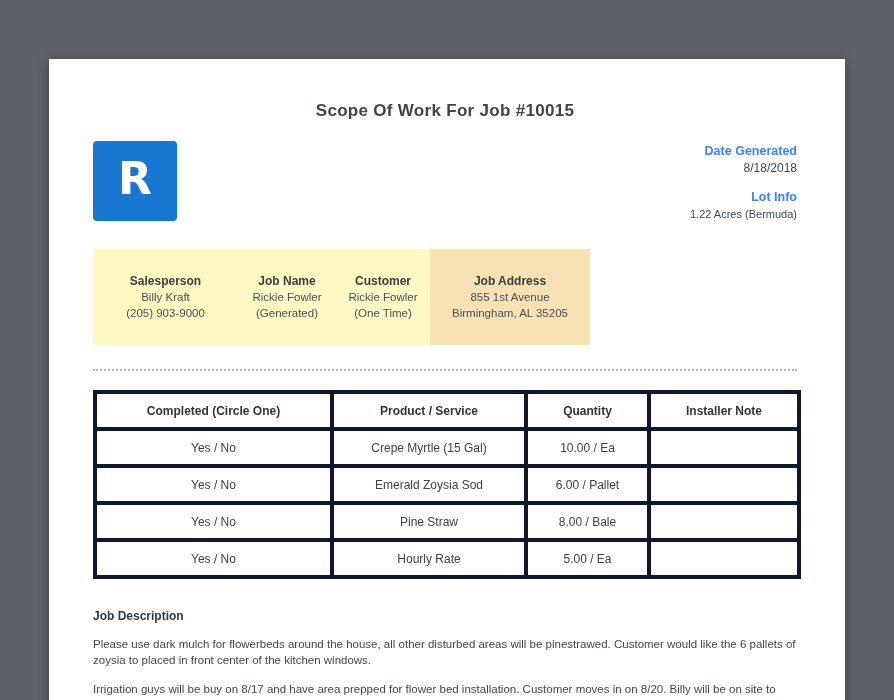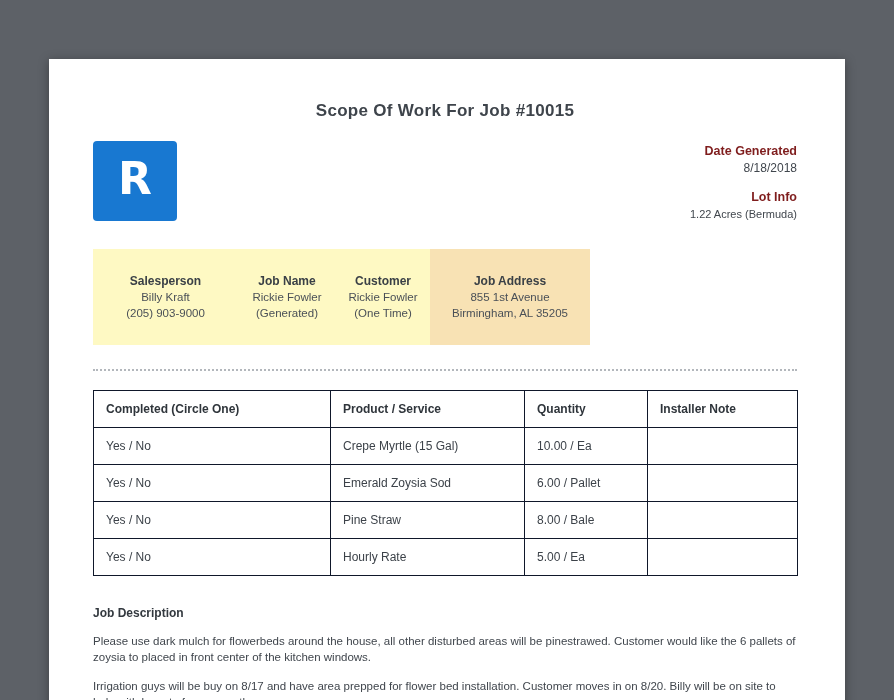--- a/index.html
+++ b/index.html
@@ -49,21 +49,21 @@
     transform: translateY(-2px);
   }
   .company-block { margin-left: 23px; padding-top: 2px; }
   .company-name {
     font-size: 13px; font-weight: bold; color: #33393f;
     margin-bottom: 5px;
   }
   .company-line { font-size: 12px; line-height: 16.5px; color: #40464d; }
   .phone-label { text-decoration: underline; }
   .header-right { text-align: right; padding-top: 2px; }
-  .meta-label { font-size: 12.5px; font-weight: bold; color: #7f1d1d; line-height: 17px; text-align: right; }
+  .meta-label { font-size: 12.5px; font-weight: bold; color: #3b82f6; line-height: 17px; text-align: right; }
   .meta-value { font-size: 12px; color: #40464d; line-height: 17px; }
   .meta-gap { height: 12px; }
   .meta-value-small { font-size: 11px; color: #40464d; line-height: 16px; }
 
   .info-band { margin-top: 27px; display: flex; }
   .info-col {
     background: #fef9c3;
     text-align: center;
     padding: 24px 8px 24px 8px;
     height: 96px;
@@ -82,23 +82,23 @@
     height: 0;
   }
 
   table.sow-table {
     margin-top: 19px;
     border-collapse: collapse;
     width: 704px;
     table-layout: fixed;
   }
   table.sow-table th, table.sow-table td {
-    border: 1px solid #0f172a;
+    border: 4px solid #0f172a;
     font-size: 12px;
-    text-align: left;
+    text-align: center;
     padding: 0 12px;
     height: 37px;
     color: #3c4249;
     overflow: hidden;
     white-space: nowrap;
   }
   table.sow-table th { font-weight: bold; color: #2f353b; }
 
   .job-desc-heading {
     margin-top: 30px;

